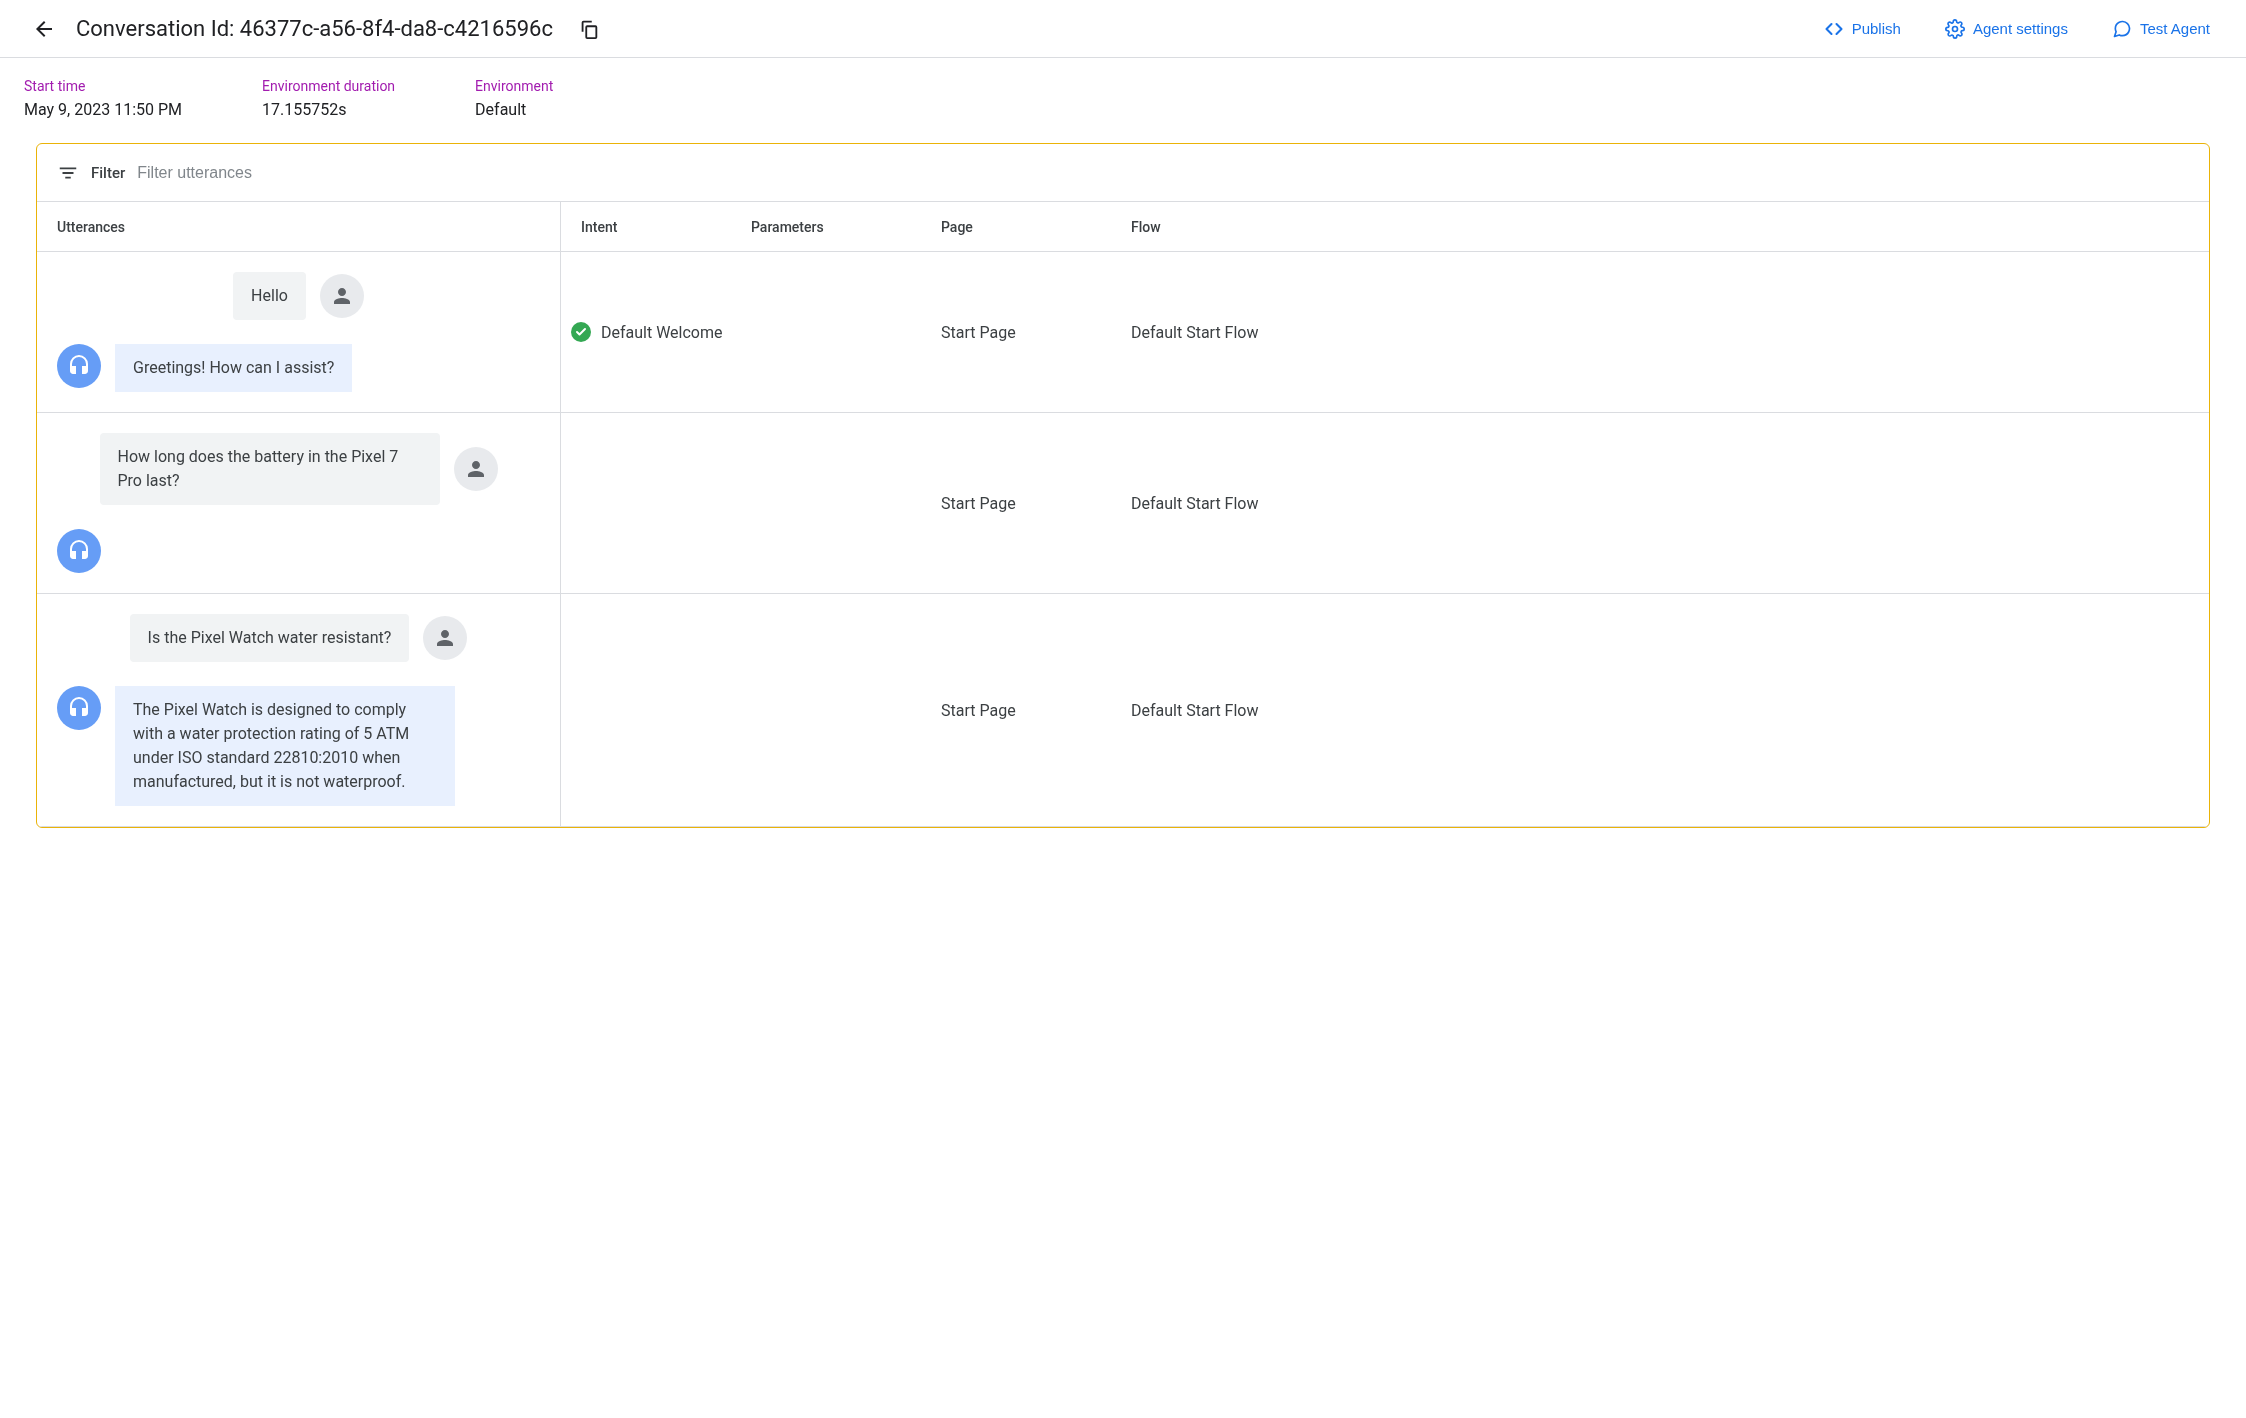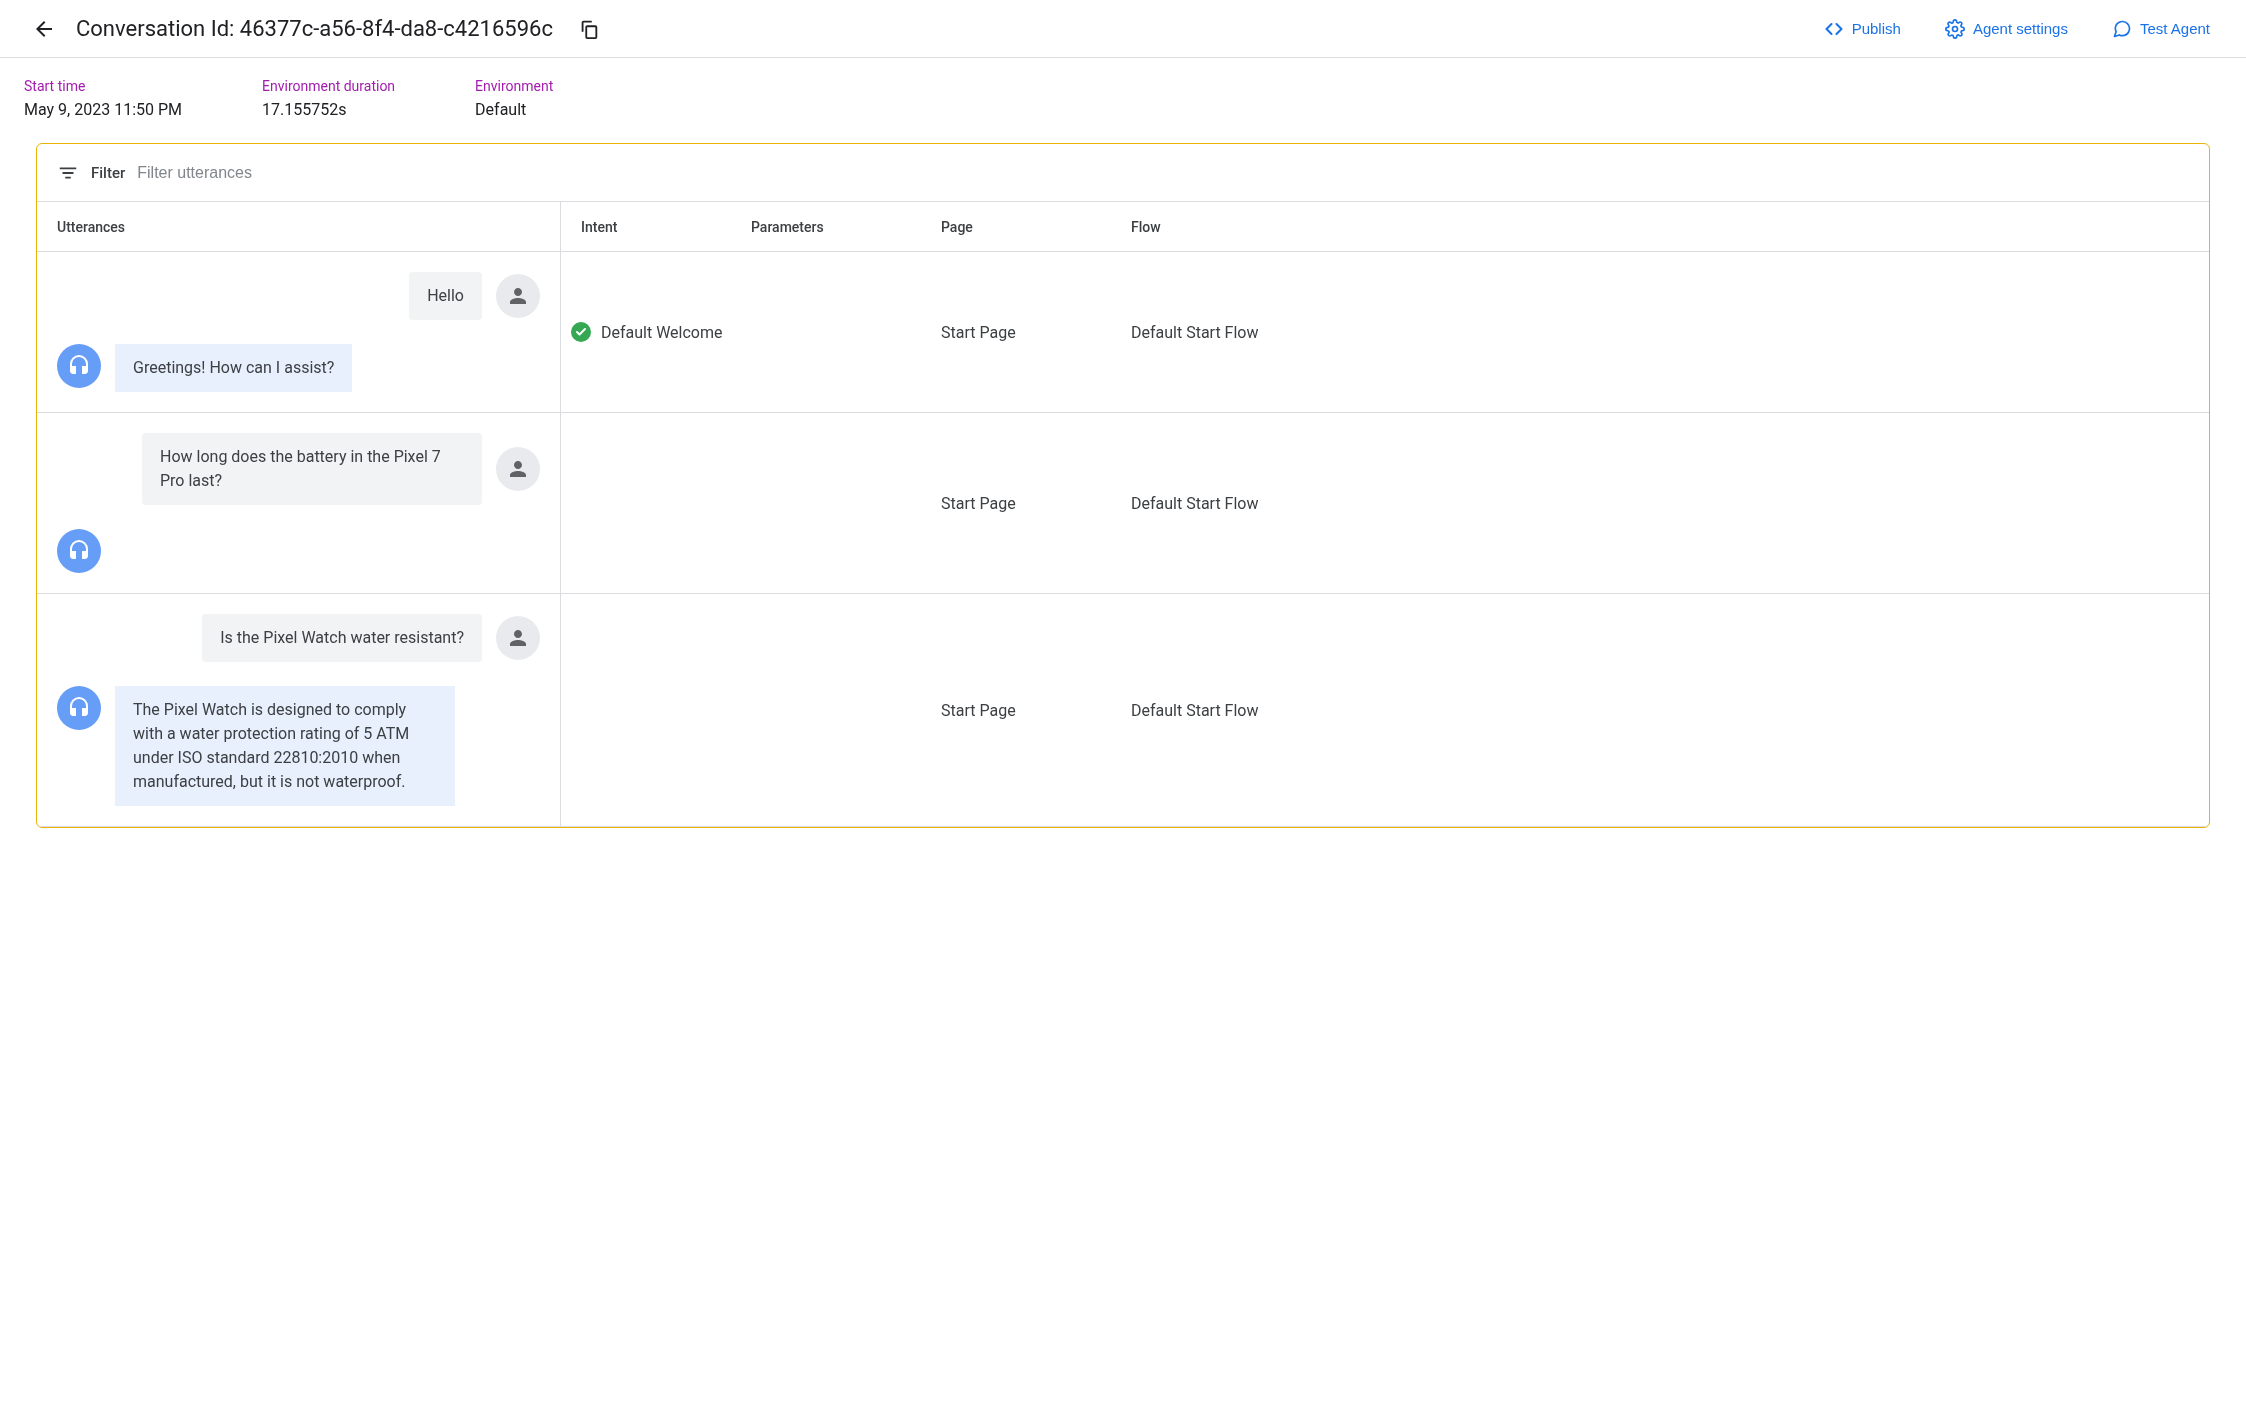--- a/index.html
+++ b/index.html
@@ -119,21 +119,21 @@
   .turn-utterances {
     width: 524px;
     padding: 20px;
     border-right: 1px solid #dadce0;
     display: flex;
     flex-direction: column;
     gap: 24px;
   }
   .user-msg-row {
     display: flex;
-    justify-content: flex-end;
+    justify-content: center;
     align-items: center;
     gap: 14px;
   }
   .user-bubble {
     background: #f1f3f4;
     padding: 12px 18px;
     border-radius: 4px;
     font-size: 16px;
     color: #3c4043;
     max-width: 340px;

